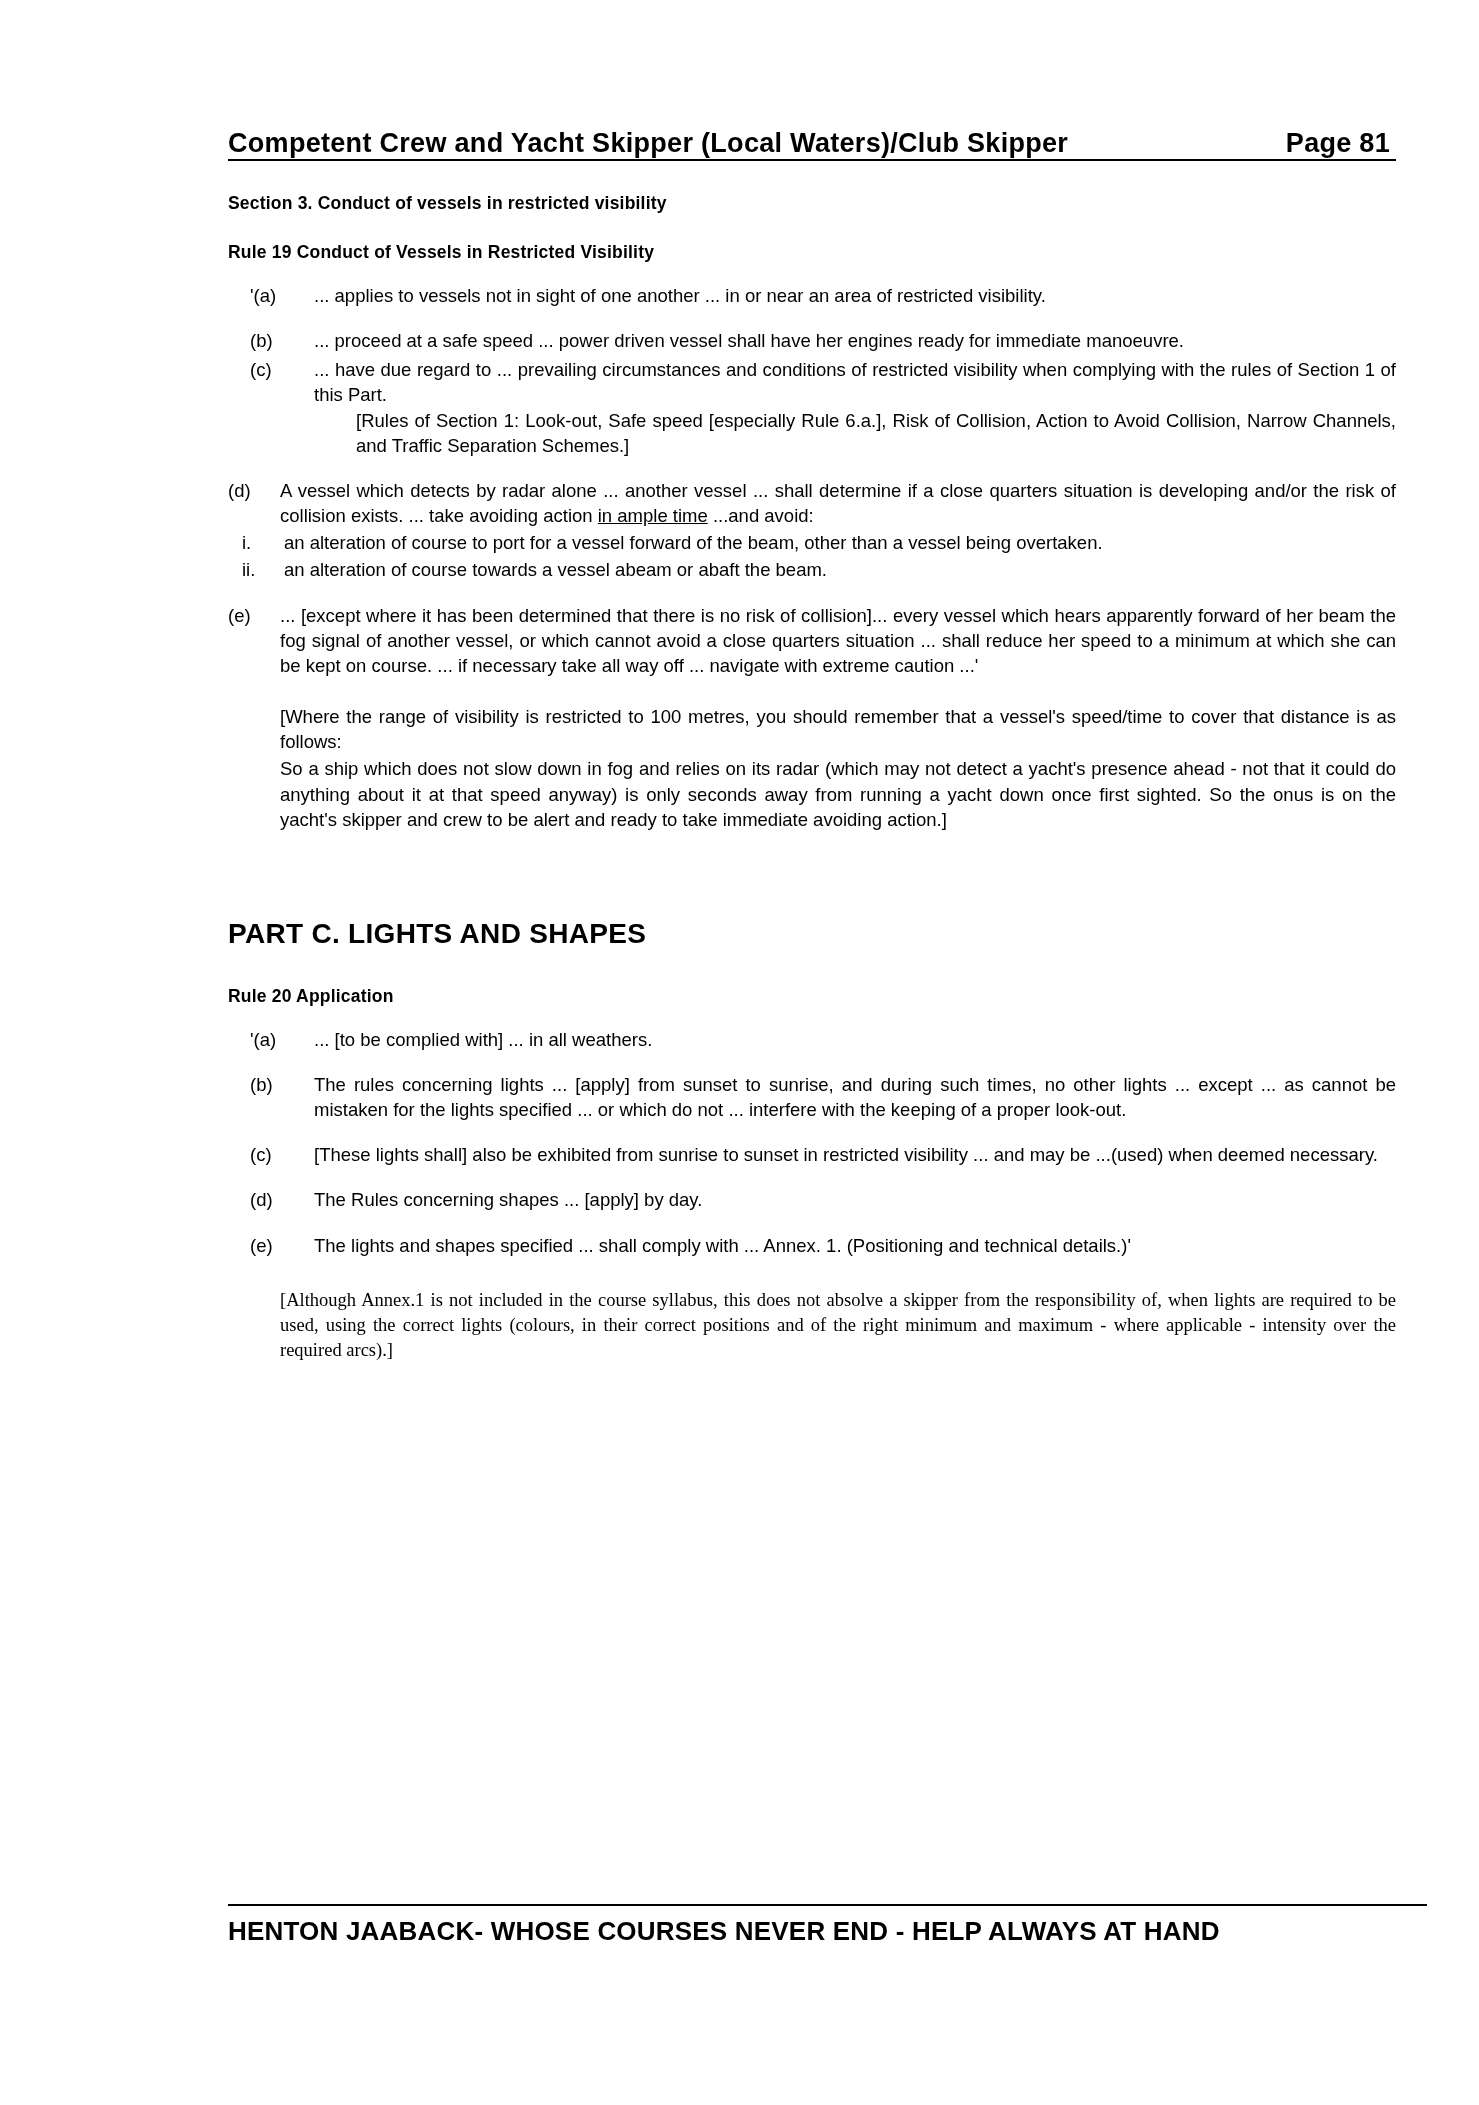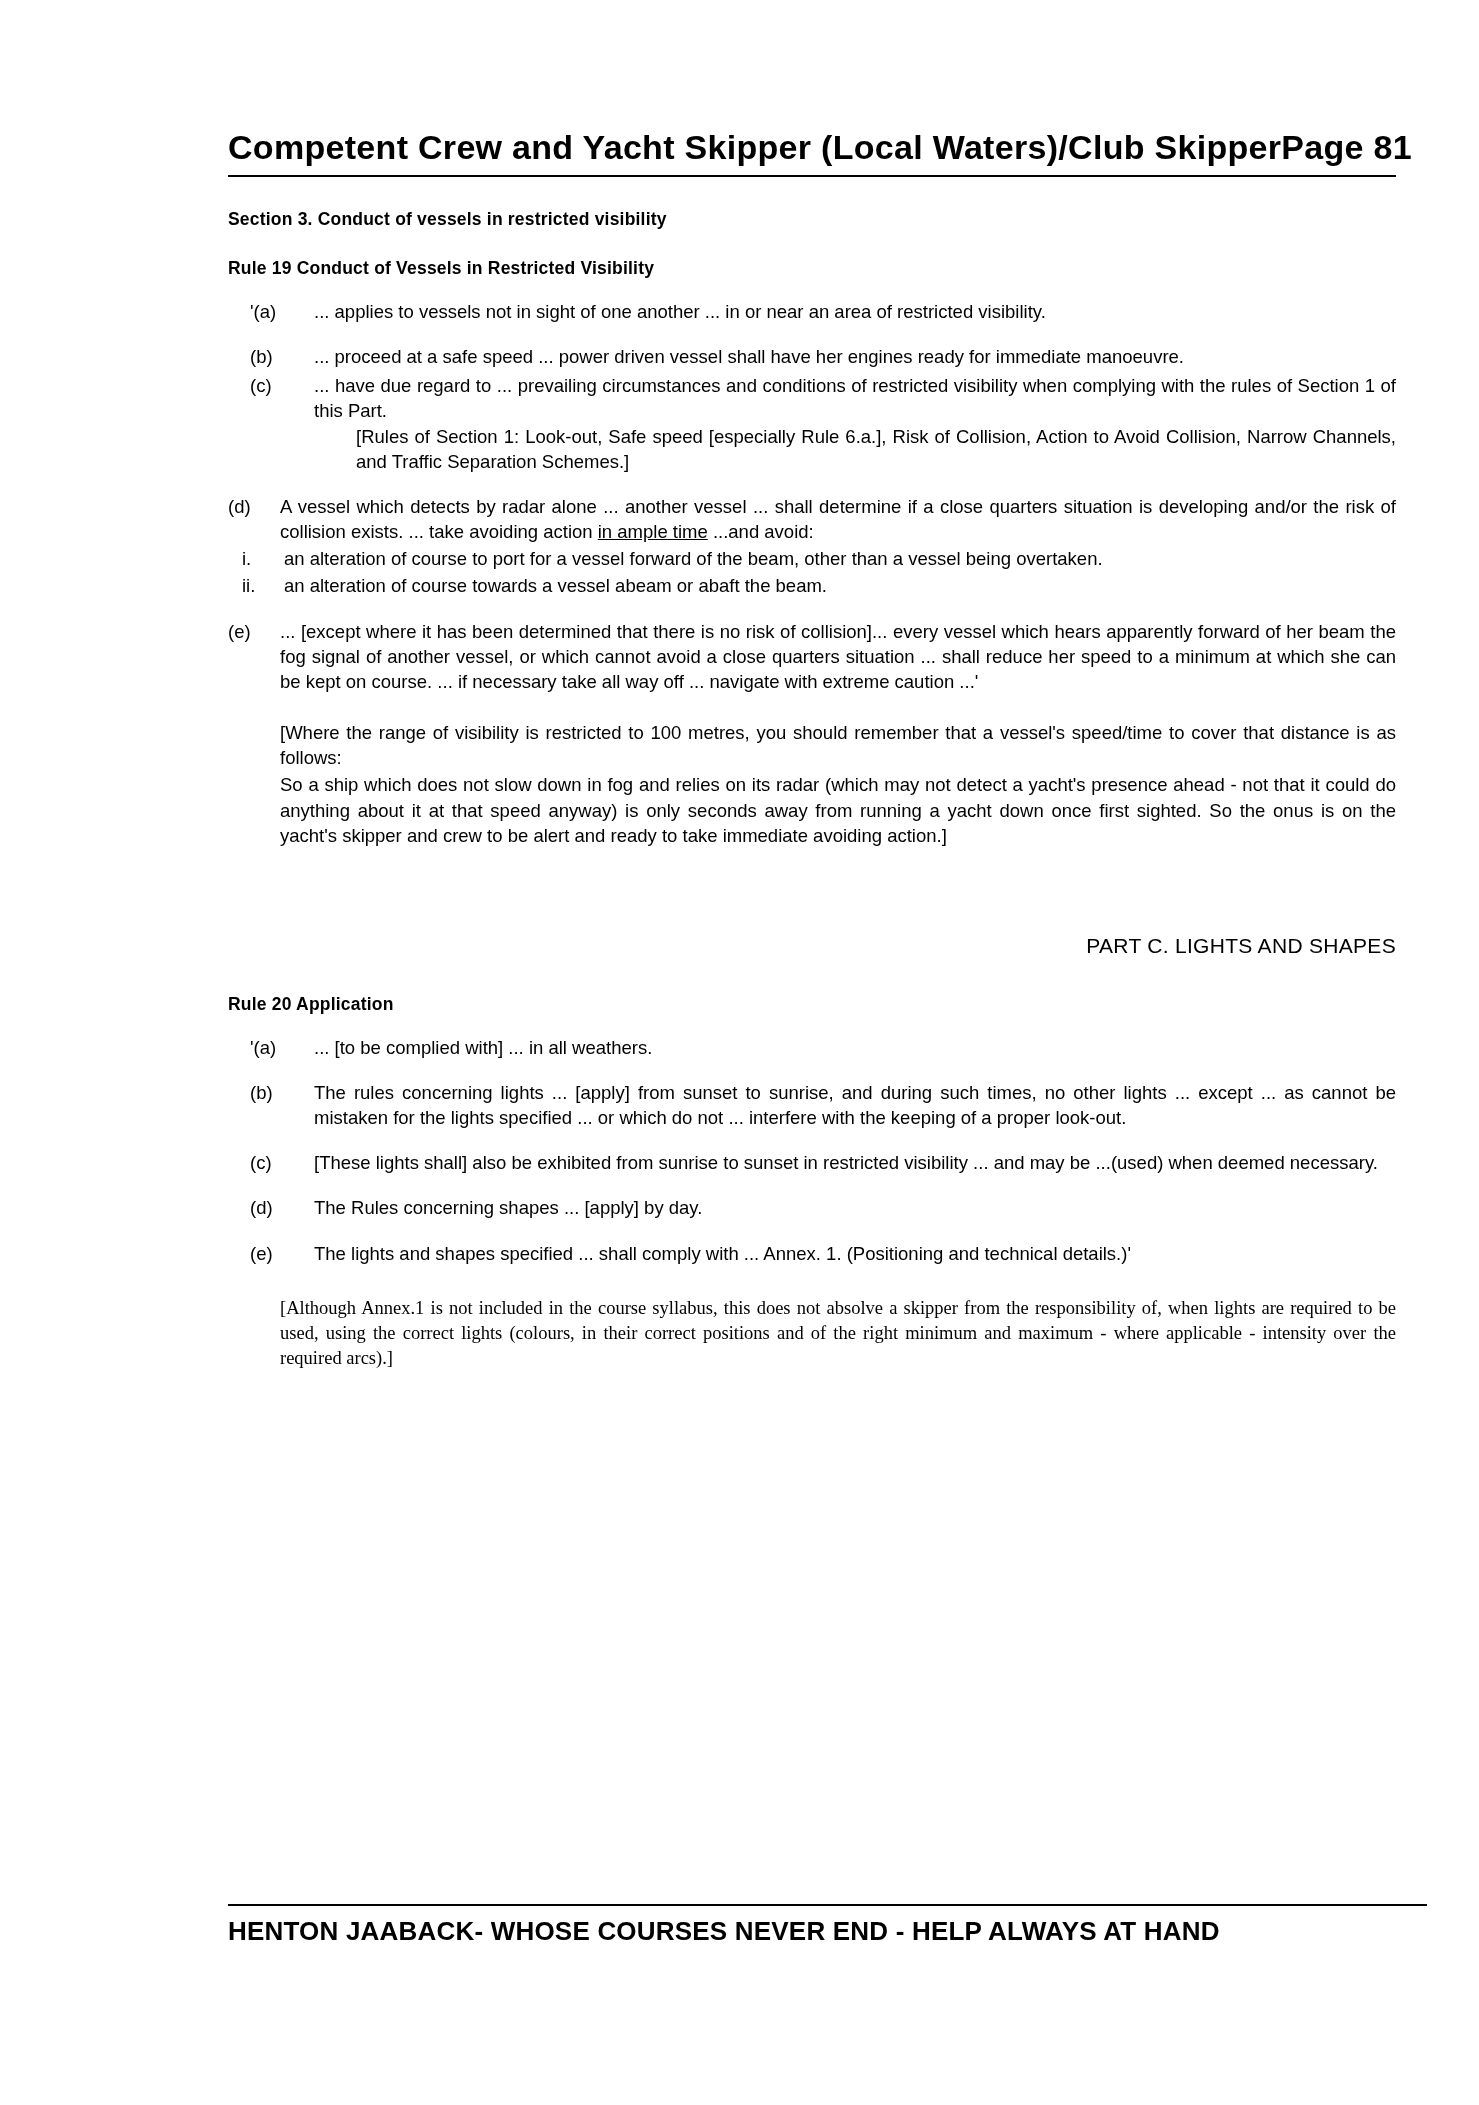--- a/index.html
+++ b/index.html
@@ -28,23 +28,22 @@
     width: 1168px;
   }
 
   
   .header {
     margin-top: 128px;
     display: flex;
     align-items: baseline;
     justify-content: space-between;
     font-weight: bold;
-    font-size: 34px;
+    font-size: 27px;
     letter-spacing: 0.3px;
-    padding-bottom: 8px;
     border-bottom: 2.5px solid #000;
   }
   .header-title { white-space: nowrap; }
   .header-page { white-space: nowrap; padding-right: 6px; }
 
   
   .sec-head {
     font-weight: bold;
     font-size: 17.5px;
     margin-top: 32px;
@@ -89,23 +88,23 @@
     margin-top: 26px;
     text-align: justify;
   }
   .speedlist {
     margin-left: 58px;
     margin-top: 2px;
   }
   .speedlist div { line-height: 1.33; }
 
   .part-title {
-    text-align: right;
-    font-weight: normal;
-    font-size: 21px;
+    text-align: left;
+    font-weight: bold;
+    font-size: 28px;
     margin-top: 86px;
     letter-spacing: 0.3px;
   }
 
   .footer {
     position: absolute;
     left: 228px;
     right: 52px;
     top: 1904px;
     border-top: 2.5px solid #000;

